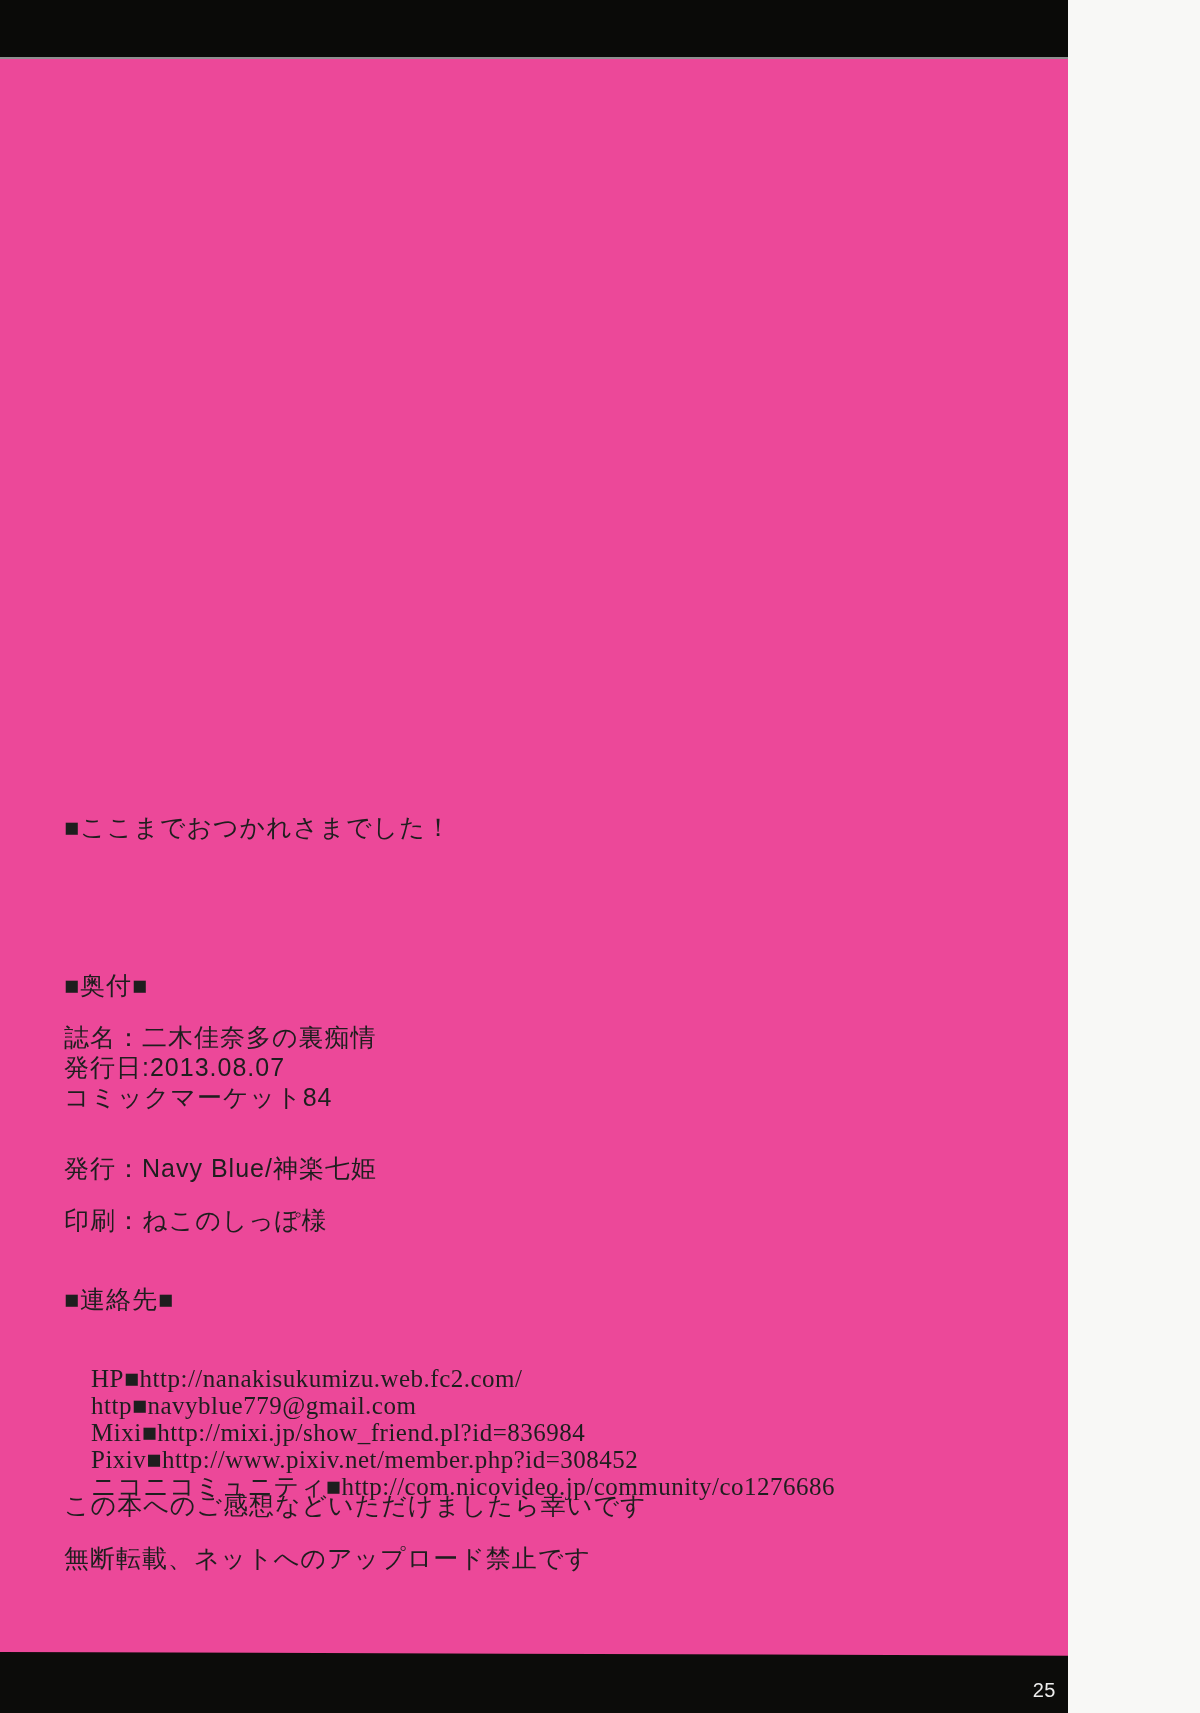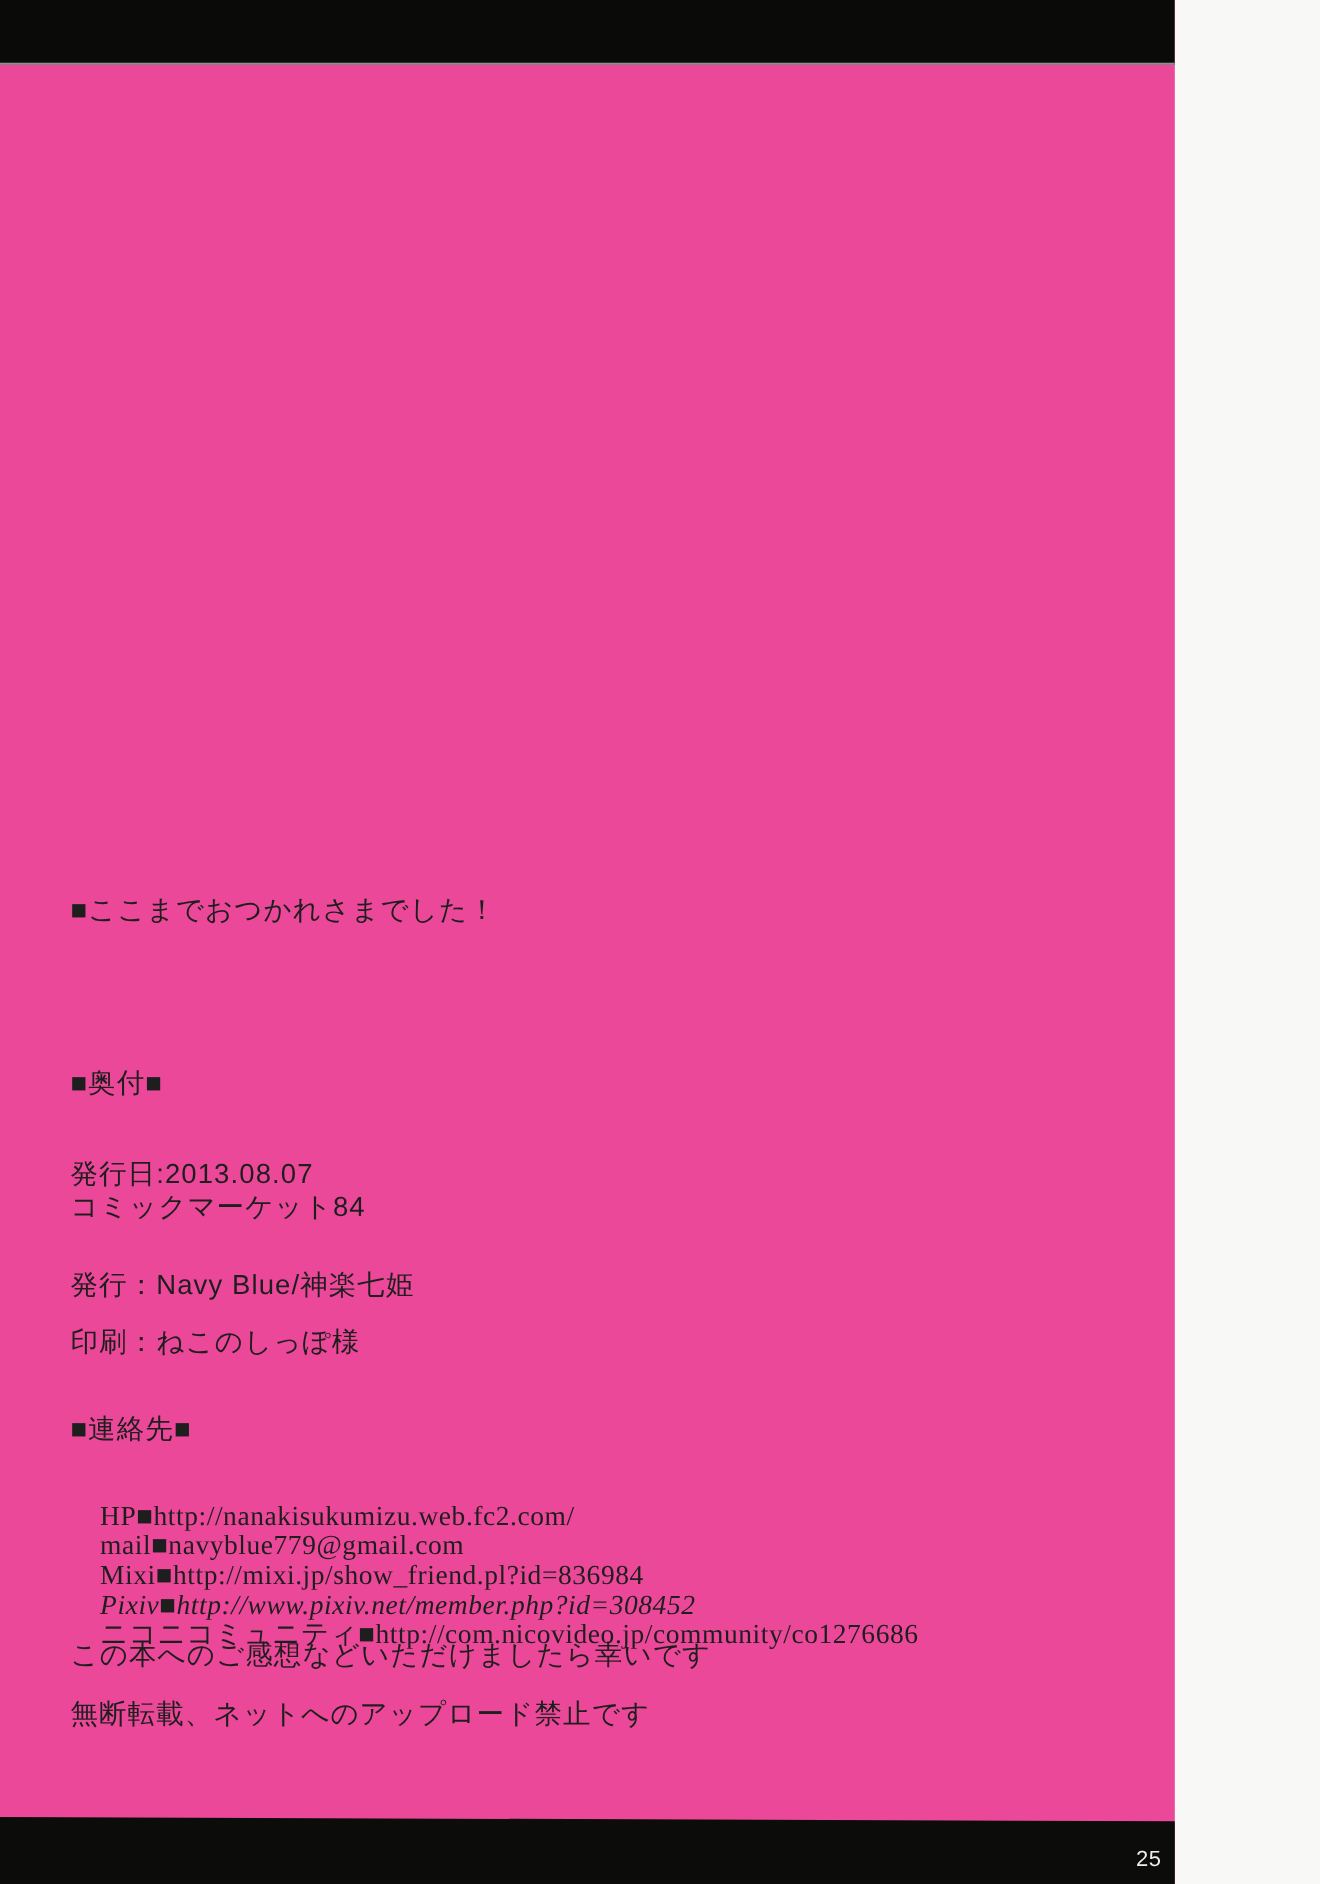--- a/index.html
+++ b/index.html
@@ -46,50 +46,51 @@
   .okuzuke-h    { top: 972px; }
   .book-title   { top: 1024px; }
   .book-date    { top: 1054px; }
   .book-event   { top: 1084px; }
   .publisher    { top: 1155px; }
   .printer      { top: 1207px; }
   .contacts-h   { top: 1286px; text-align: right; }
   .contact-0    { top: 1338px; }
   .contact-1    { top: 1365px; }
   .contact-2    { top: 1392px; }
-  .contact-3    { top: 1419px; font-style: italic; }
+  .contact-3    { top: 1419px; }
   .contact-4    { top: 1446px; }
   .feedback     { top: 1492px; }
   .notice-1     { top: 1545px; }
   .notice-2     { top: 1572px; }
 </style>
 </head>
 <body>
 
 <div class="page">
 
   <div class="bar-top"></div>
 
   <div class="line greeting-1">■ここまでおつかれさまでした！</div>
 
   <div class="line okuzuke-h">■奥付■</div>
 
+  <div class="line book-title">誌名：二木佳奈多の裏痴情</div>
   <div class="line book-date">発行日:2013.08.07</div>
   <div class="line book-event">コミックマーケット84</div>
 
   <div class="line publisher">発行：Navy Blue/神楽七姫</div>
   <div class="line printer">印刷：ねこのしっぽ様</div>
 
   <div class="line contacts-h">■連絡先■</div>
 
   <div class="line serif contact-0">
     <span>HP</span><span class="sq">■</span><span>http://nanakisukumizu.web.fc2.com/</span>
   </div>
   <div class="line serif contact-1">
-    <span>mail</span><span class="sq">■</span><span>navyblue779@gmail.com</span>
+    <span>http</span><span class="sq">■</span><span>navyblue779@gmail.com</span>
   </div>
   <div class="line serif contact-2">
     <span>Mixi</span><span class="sq">■</span><span>http://mixi.jp/show_friend.pl?id=836984</span>
   </div>
   <div class="line serif contact-3">
     <span>Pixiv</span><span class="sq">■</span><span>http://www.pixiv.net/member.php?id=308452</span>
   </div>
   <div class="line serif contact-4">
     <span>ニコニコミュニティ</span><span class="sq">■</span><span>http://com.nicovideo.jp/community/co1276686</span>
   </div>

